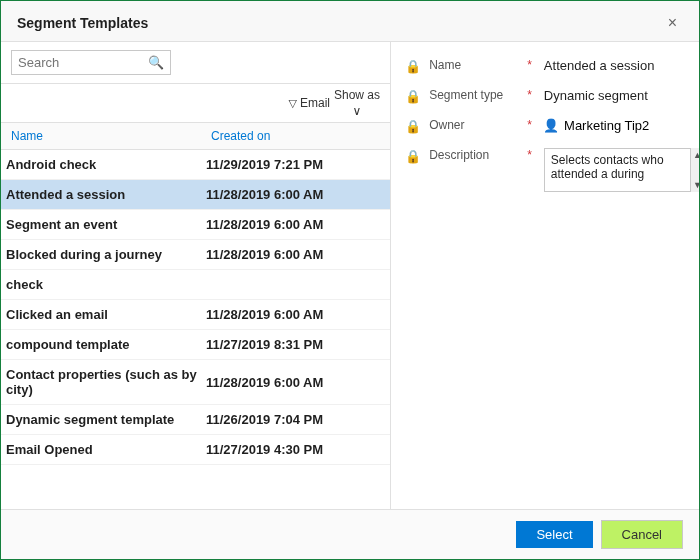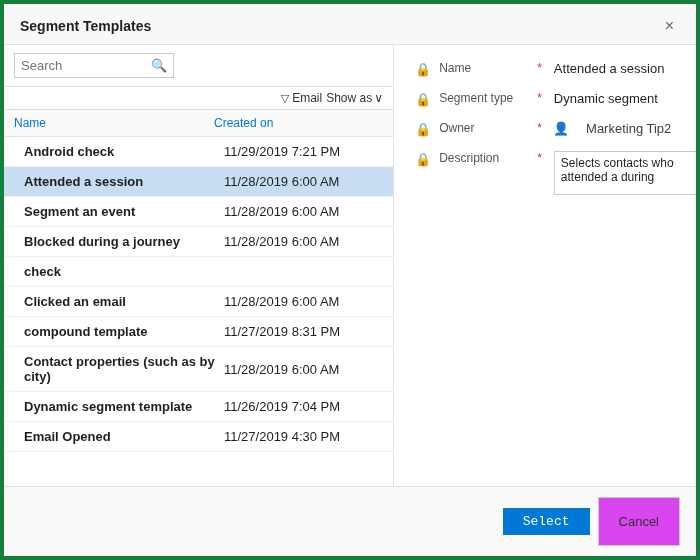--- a/index.html
+++ b/index.html
@@ -9,21 +9,21 @@
       background: #f0f0f0;
       display: flex;
       align-items: center;
       justify-content: center;
       min-height: 100vh;
     }
     .dialog {
       width: 700px;
       height: 560px;
       background: #ffffff;
-      border: 4px solid #15803d;
+      border: 1px solid #15803d;
       box-shadow: 0 4px 20px rgba(0,0,0,0.2);
       display: flex;
       flex-direction: column;
     }
     .dialog-header {
       display: flex;
       align-items: center;
       justify-content: space-between;
       padding: 12px 16px 8px 16px;
       border-bottom: 1px solid #e0e0e0;
@@ -40,21 +40,20 @@
       cursor: pointer;
       font-size: 16px;
       color: #666;
       padding: 2px 6px;
       line-height: 1;
     }
     .dialog-body {
       display: flex;
       flex: 1;
       overflow: hidden;
-      gap: 7px;
     }
     .left-panel {
       width: 390px;
       border-right: 1px solid #e0e0e0;
       display: flex;
       flex-direction: column;
       flex-shrink: 0;
     }
     .search-area {
       padding: 8px 10px;
@@ -104,20 +103,21 @@
     }
     .show-as-btn {
       background: none;
       border: none;
       cursor: pointer;
       font-size: 12px;
       color: #333;
       display: flex;
       align-items: center;
       gap: 2px;
+      flex-direction: column;
     }
     .col-headers {
       display: flex;
       padding: 6px 10px;
       border-bottom: 1px solid #e0e0e0;
       background: #fafafa;
     }
     .col-name {
       color: #0078d4;
       font-size: 12px;
@@ -131,36 +131,36 @@
       cursor: pointer;
       font-weight: 400;
     }
     .list-container {
       flex: 1;
       overflow-y: scroll;
       overflow-x: hidden;
     }
     .list-item {
       display: flex;
-      padding: 7px 20px;
+      padding: 7px 5px;
       border-bottom: 1px solid #f0f0f0;
       cursor: pointer;
       align-items: center;
     }
     .list-item.selected { background: #c7ddf2; }
     .item-name {
       width: 200px;
       font-size: 13px;
       color: #1f1f1f;
       font-weight: 600;
     }
     .item-date {
       font-size: 13px;
       color: #1f1f1f;
-      font-weight: 400;
+      font-weight: 700;
     }
     .right-panel {
       flex: 1;
       display: flex;
       flex-direction: column;
       padding: 16px 14px;
       gap: 14px;
       background: #fff;
     }
     .detail-row {
@@ -234,27 +234,27 @@
       gap: 8px;
       background: #fafafa;
     }
     .btn-select {
       background: #0078d4;
       color: #fff;
       border: none;
       padding: 6px 20px;
       font-size: 13px;
       cursor: pointer;
-      font-family: Liberation Mono, monospace;
+      font-family: Liberation Sans, sans-serif;
     }
     .btn-cancel {
-      background: #d946ef;
+      background: #bef264;
       color: #333;
       border: 1px solid #c8c8c8;
-      padding: 16px 20px;
+      padding: 6px 20px;
       font-size: 13px;
       cursor: pointer;
       font-family: 'Segoe UI', Tahoma, Geneva, Verdana, sans-serif;
     }
   </style>
 </head>
 <body>
 
 <div class="dialog">
 
@@ -351,21 +351,21 @@
         <span class="detail-required">*</span>
         <span class="detail-value">Dynamic segment</span>
       </div>
 
       <div class="detail-row">
         <span class="detail-icon">🔒</span>
         <span class="detail-label">Owner</span>
         <span class="detail-required">*</span>
         <span class="detail-value link">
           <span style="font-size:13px; color:#0078d4;">👤</span>
-          <span style="color:#404040; cursor:pointer;margin-left:12px;">Marketing Tip2</span>
+          <span style="color:#000000; cursor:pointer;">Marketing Tip2</span>
         </span>
       </div>
 
       <div class="detail-row">
         <span class="detail-icon">🔒</span>
         <span class="detail-label">Description</span>
         <span class="detail-required">*</span>
         <div style="position:relative; display:flex;">
           <div class="description-box">
             <span>Selects contacts who attended a during</span>

